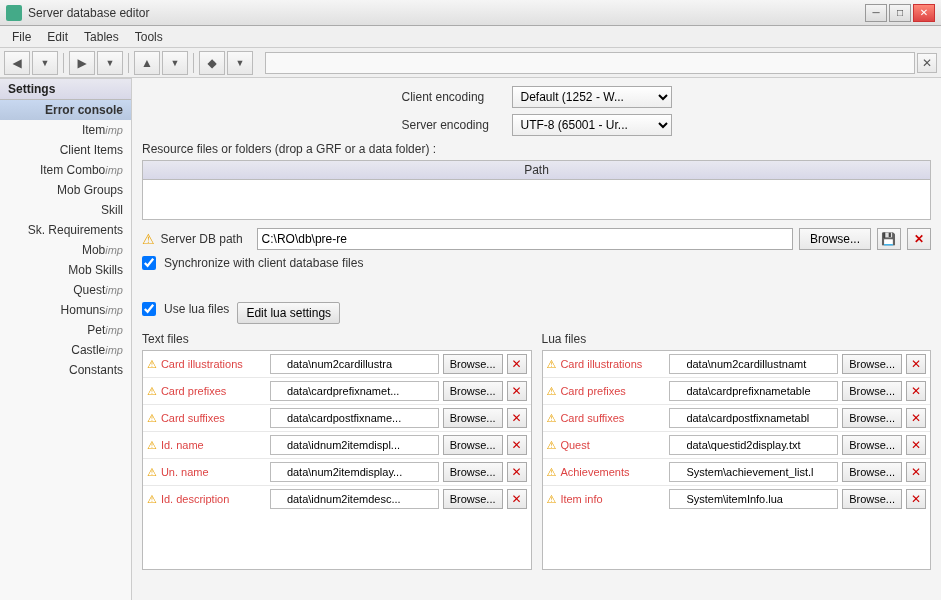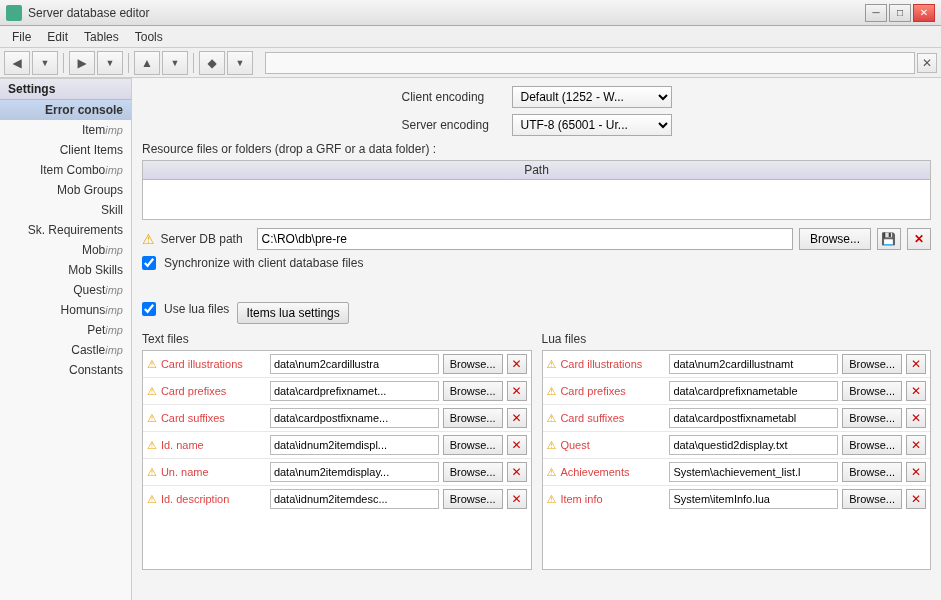--- a/index.html
+++ b/index.html
@@ -301,21 +301,21 @@
       font-size: 11px;
       width: 105px;
       flex-shrink: 0;
       cursor: default;
     }
     .file-path-input {
       flex: 1;
       height: 20px;
       border: 1px solid #bbb;
       background: white;
-      padding: 0 3px;
+      padding: 0 16px;
       font-size: 11px;
       min-width: 0;
     }
     .file-browse-btn {
       height: 20px;
       padding: 0 6px;
       border: 1px solid #aaa;
       background: linear-gradient(to bottom, #f9f9f9, #e8e8e8);
       font-size: 11px;
       cursor: pointer;
@@ -459,21 +459,21 @@
     </div>
 
     <div class="checkbox-row">
       <input type="checkbox" checked="" id="sync-cb" style="">
       <label class="checkbox-label" for="sync-cb">Synchronize with client database files</label>
     </div>
 
     <div class="checkbox-row" style="margin-bottom:8px;margin-top:32px;">
       <input type="checkbox" checked="" id="lua-cb" style="">
       <label class="checkbox-label" for="lua-cb">Use lua files</label>
-      <button class="edit-lua-btn">Items lua settings</button>
+      <button class="edit-lua-btn">Edit lua settings</button>
     </div>
 
     <div class="files-section">
 
       <div class="files-column">
         <div class="files-title">Text files</div>
         <div class="files-list">
           <div class="file-row">
             <span class="warning-icon" style="font-size:11px;">⚠</span>
             <span class="file-name">Card illustrations</span>

